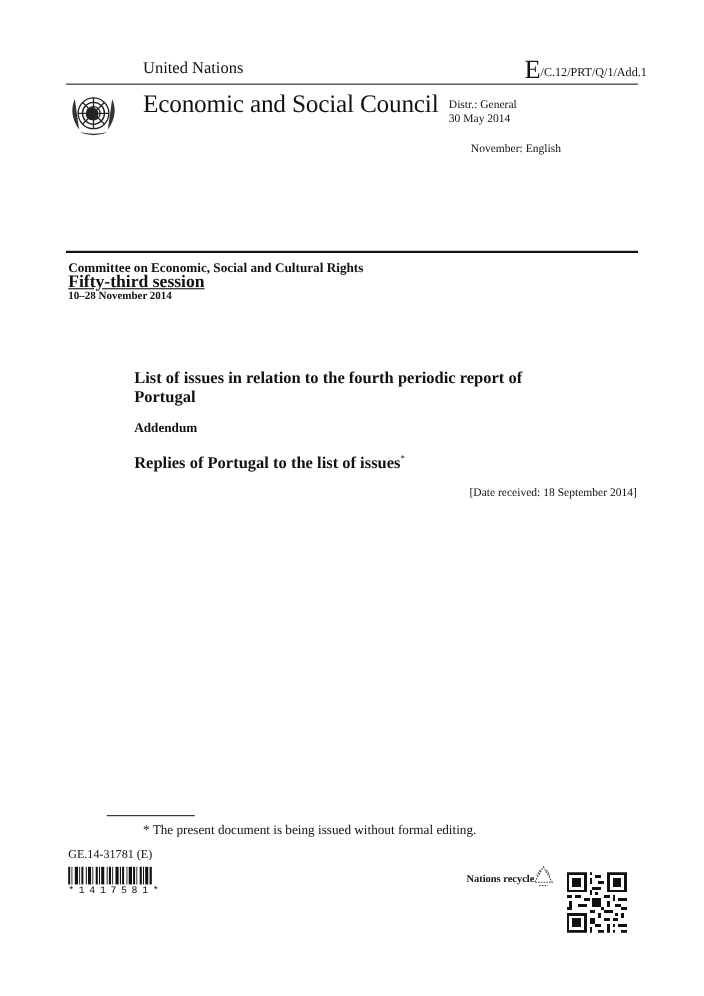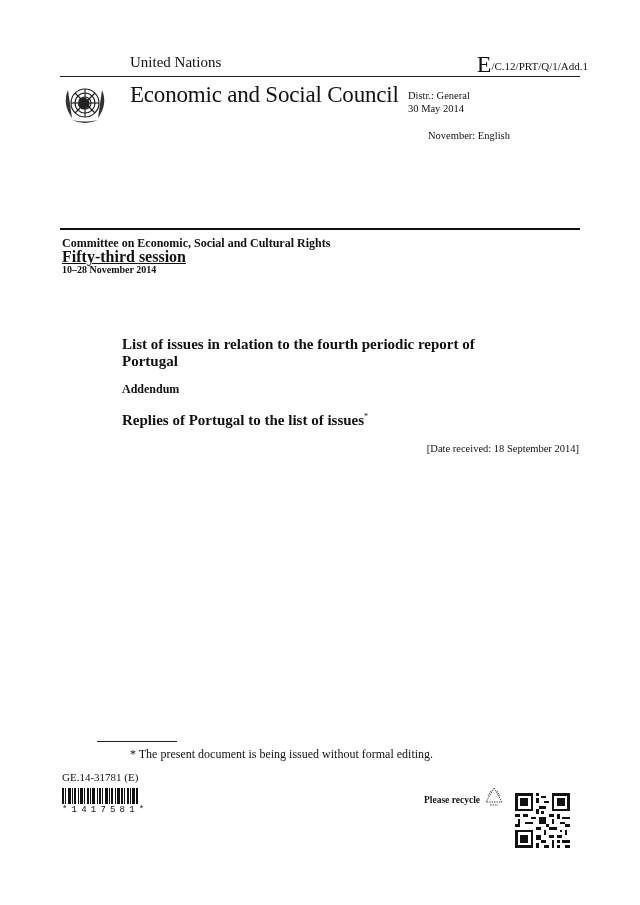--- a/index.html
+++ b/index.html
@@ -138,21 +138,21 @@
     <span style="width:2px"></span>
     <span style="width:1px;background:#fff"></span>
     <span style="width:1px"></span>
     <span style="width:1px;background:#fff"></span>
     <span style="width:3px"></span>
     <span style="width:1px;background:#fff"></span>
     <span style="width:2px"></span>
 </div>
 <div class="abs barnum">*1417581*</div>
 
-<div class="abs recycle">Please recycle</div>
+<div class="abs recycle">Nations recycle</div>
 <svg class="abs recycle-icon" viewBox="0 0 22 22">
   <g fill="none" stroke="#444" stroke-width="1" stroke-dasharray="1.5 1">
     <path d="M11 2 L19 16 L3 16 Z"></path>
     <path d="M8 5 L5 10 M14 5 L17 10 M7 19 L15 19"></path>
   </g>
 </svg>
 
 <svg class="abs qr" viewBox="0 0 21 21" shape-rendering="crispEdges">
   <rect width="21" height="21" fill="#fff"></rect>
   <g fill="#111">

